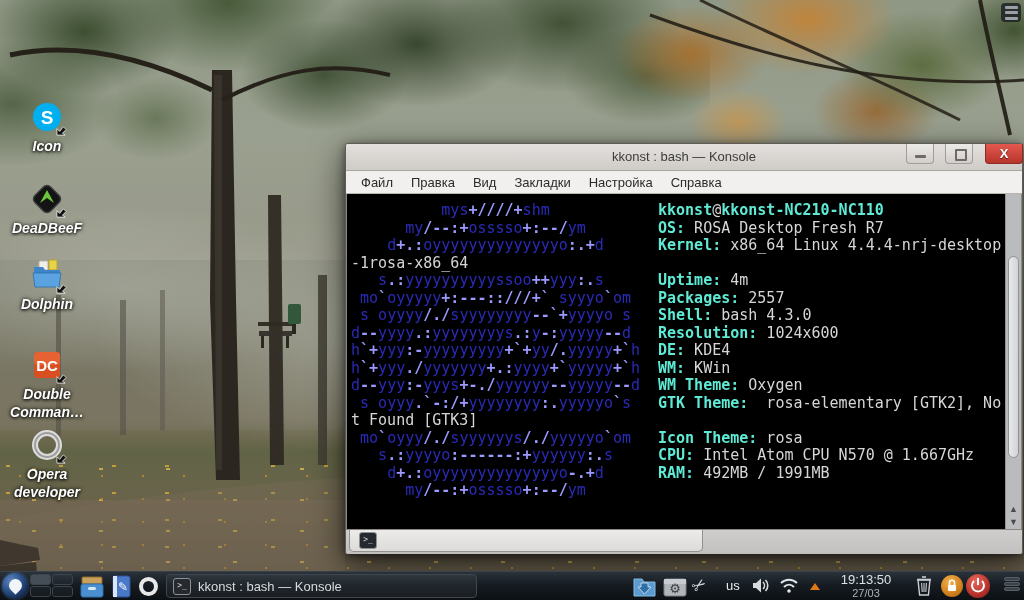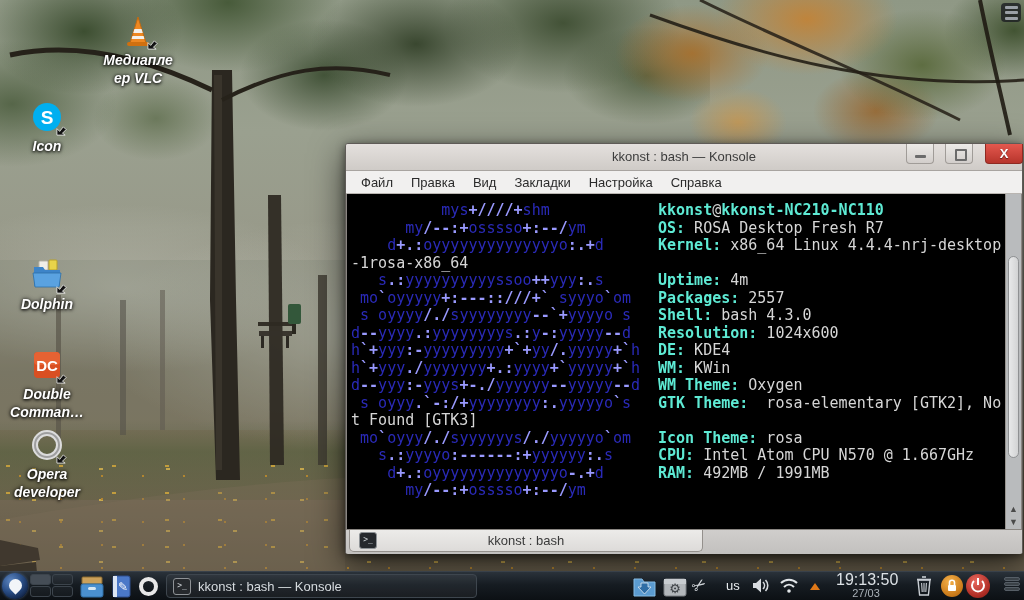--- a/index.html
+++ b/index.html
@@ -101,21 +101,21 @@
   .taskbtn{position:absolute;left:166px;top:2px;width:311px;height:24px;border:1px solid #3e464e;border-radius:4px;
       background:rgba(255,255,255,.05);display:flex;align-items:center;padding-left:6px;box-sizing:border-box;cursor:pointer;}
   .taskbtn .kicon2{width:16px;height:15px;background:#26292d;border:1px solid #8e9296;border-radius:3px;color:#cfd4d8;
       font-family:"DejaVu Sans Mono",monospace;font-size:8px;line-height:14px;text-align:center;}
   .taskbtn .tlabel{margin-left:7px;font-size:13px;color:#d6dbdf;}
   .kbd{position:absolute;left:726px;top:6px;color:#e8ecef;font-size:13px;font-weight:normal;cursor:pointer;}
   .scis{position:absolute;left:692px;top:3px;color:#d2d6da;font-size:17px;transform:rotate(-35deg);cursor:pointer;}
   .tri{position:absolute;left:810px;top:11px;width:0;height:0;border-left:5px solid transparent;
       border-right:5px solid transparent;border-bottom:7px solid #e07818;cursor:pointer;}
   .clock{position:absolute;left:836px;top:1px;width:60px;text-align:center;cursor:default;}
-  .clock .time{font-size:16px;color:#dce1e5;line-height:14px;text-align:center;}
+  .clock .time{font-size:13px;color:#dce1e5;line-height:14px;text-align:center;}
   .clock .date{font-size:11px;color:#aab1b8;line-height:12px;}
   .circbtn{position:absolute;border-radius:50%;cursor:pointer;}
   .lockbtn{left:941px;top:3px;width:22px;height:22px;background:radial-gradient(circle at 40% 30%,#f4b04a,#c87818 70%,#9a5a10);}
   .pwrbtn{left:966px;top:2px;width:24px;height:24px;background:radial-gradient(circle at 40% 30%,#e8685e,#b02e26 65%,#801c16);}
   .panelbox{position:absolute;left:1003px;top:4px;width:18px;height:20px;cursor:pointer;}
   .panelbox .bar{width:16px;height:4px;background:#3b4248;border:1px solid #565e66;border-radius:2px;margin:1px auto;box-sizing:border-box;}
   .cashew{position:absolute;left:1001px;top:3px;width:20px;height:19px;background:rgba(28,30,34,.8);border-radius:4px;cursor:pointer;}
   .cashew .bar{width:13px;height:3px;background:#9aa0a6;border-radius:1px;margin:2.5px auto 0 auto;}
 </style>
 </head>
@@ -166,49 +166,46 @@
     </svg>
 
     <div class="cashew">
       <div class="bar"></div>
         <div class="bar"></div>
         <div class="bar"></div>
     </div>
   </div>
 
 
-  <div class="dicon" style="left:92px;top:14px;">
-    <div class="img">
-      <svg width="34" height="34" viewBox="0 0 34 34">
-        <path d="M17,3 L25,29 L9,29 Z" fill="#ee8822" stroke="#c06a12" stroke-width="1"></path>
-        <path d="M13.4,15 L20.6,15 L21.8,19 L12.2,19 Z" fill="#f4f1ec"></path>
-        <path d="M11.4,22 L22.6,22 L23.4,25 L10.6,25 Z" fill="#f4f1ec"></path>
-        <rect x="6" y="28" width="22" height="4" rx="2" fill="#d0700f"></rect>
-      </svg>
-      <svg class="linkarrow" width="11" height="11" viewBox="0 0 12 12">
-        <path d="M1,11 L1,4 L4,7 L8,2 L11,5 L7,9 L10,11 Z" fill="#111" stroke="#fff" stroke-width="0.8"></path>
-      </svg>
-    </div>
-    <div class="lbl">Медиапле</div>
-    <div class="lbl">ер VLC</div>
-  </div>
 
   <div class="dicon" style="left:1px;top:100px;">
     <div class="img">
       <svg width="34" height="34" viewBox="0 0 34 34">
         <circle cx="17" cy="17" r="14" fill="#00aff0"></circle>
         <text x="17" y="24" text-anchor="middle" font-family="Liberation Sans,sans-serif" font-size="19" font-weight="bold" fill="#fff">S</text>
       </svg>
       <svg class="linkarrow" width="11" height="11" viewBox="0 0 12 12">
         <path d="M1,11 L1,4 L4,7 L8,2 L11,5 L7,9 L10,11 Z" fill="#111" stroke="#fff" stroke-width="0.8"></path>
       </svg>
     </div>
     <div class="lbl">Icon</div>
   </div>
 
+  <div class="dicon" style="left:1px;top:182px;">
+    <div class="img">
+      <svg width="34" height="34" viewBox="0 0 34 34">
+        <rect x="6" y="6" width="22" height="22" rx="5" fill="#141414" stroke="#3c3c3c" stroke-width="1.5" transform="rotate(45 17 17)"></rect>
+        <path d="M10,21 L17,8 L24,21 L17,16 Z" fill="#6ac838"></path>
+      </svg>
+      <svg class="linkarrow" width="11" height="11" viewBox="0 0 12 12">
+        <path d="M1,11 L1,4 L4,7 L8,2 L11,5 L7,9 L10,11 Z" fill="#111" stroke="#fff" stroke-width="0.8"></path>
+      </svg>
+    </div>
+    <div class="lbl">DeaDBeeF</div>
+  </div>
 
   <div class="dicon" style="left:1px;top:258px;">
     <div class="img">
       <svg width="34" height="34" viewBox="0 0 34 34">
         <rect x="9" y="3" width="9" height="9" rx="1" fill="#f0eee8" stroke="#b8b4aa"></rect>
         <rect x="19" y="2" width="8" height="10" rx="1" fill="#e8d44a" stroke="#b8a028"></rect>
         <path d="M4,9 L13,9 L15,12 L30,12 L30,28 L4,28 Z" fill="#3d84c8"></path>
         <path d="M3,15 L31,15 L29,29 L5,29 Z" fill="#5aa2e0" stroke="#2f6ea6" stroke-width="0.8"></path>
       </svg>
       <svg class="linkarrow" width="11" height="11" viewBox="0 0 12 12">
@@ -272,21 +269,20 @@
       <div class="term" id="term-body"><div class="trow"><span>          <span class="ca">m</span><span class="ca">y</span><span class="ca">s</span><span class="cp">+</span><span class="cp">/</span><span class="cp">/</span><span class="cp">/</span><span class="cp">/</span><span class="cp">+</span><span class="ca">s</span><span class="ca">h</span><span class="ca">m</span></span><span class="tinfo"><span class="cb">kkonst</span><span class="cw">@</span><span class="cb">kkonst-NC210-NC110</span></span></div><div class="trow"><span>      <span class="ca">m</span><span class="ca">y</span><span class="cp">/</span><span class="cp">-</span><span class="cp">-</span><span class="cp">:</span><span class="cp">+</span><span class="ca">o</span><span class="ca">s</span><span class="ca">s</span><span class="ca">s</span><span class="ca">s</span><span class="ca">o</span><span class="cp">+</span><span class="cp">:</span><span class="cp">-</span><span class="cp">-</span><span class="cp">/</span><span class="ca">y</span><span class="ca">m</span></span><span class="tinfo"><span class="cb">OS:</span><span class="cw"> ROSA Desktop Fresh R7</span></span></div><div class="trow"><span>    <span class="ca">d</span><span class="cp">+</span><span class="cp">.</span><span class="cp">:</span><span class="ca">o</span><span class="ca">y</span><span class="ca">y</span><span class="ca">y</span><span class="ca">y</span><span class="ca">y</span><span class="ca">y</span><span class="ca">y</span><span class="ca">y</span><span class="ca">y</span><span class="ca">y</span><span class="ca">y</span><span class="ca">y</span><span class="ca">y</span><span class="ca">y</span><span class="ca">o</span><span class="cp">:</span><span class="cp">.</span><span class="cp">+</span><span class="ca">d</span></span><span class="tinfo"><span class="cb">Kernel:</span><span class="cw"> x86_64 Linux 4.4.4-nrj-desktop</span></span></div><div class="trow"><span class="cw">-1rosa-x86_64</span></div><div class="trow"><span>   <span class="ca">s</span><span class="cp">.</span><span class="cp">:</span><span class="ca">y</span><span class="ca">y</span><span class="ca">y</span><span class="ca">y</span><span class="ca">y</span><span class="ca">y</span><span class="ca">y</span><span class="ca">y</span><span class="ca">y</span><span class="ca">y</span><span class="ca">s</span><span class="ca">s</span><span class="ca">o</span><span class="ca">o</span><span class="cp">+</span><span class="cp">+</span><span class="ca">y</span><span class="ca">y</span><span class="ca">y</span><span class="cp">:</span><span class="cp">.</span><span class="ca">s</span></span><span class="tinfo"><span class="cb">Uptime:</span><span class="cw"> 4m</span></span></div><div class="trow"><span> <span class="ca">m</span><span class="ca">o</span><span class="cp">`</span><span class="ca">o</span><span class="ca">y</span><span class="ca">y</span><span class="ca">y</span><span class="ca">y</span><span class="ca">y</span><span class="cp">+</span><span class="cp">:</span><span class="cp">-</span><span class="cp">-</span><span class="cp">-</span><span class="cp">:</span><span class="cp">:</span><span class="cp">/</span><span class="cp">/</span><span class="cp">/</span><span class="cp">+</span><span class="cp">`</span> <span class="ca">s</span><span class="ca">y</span><span class="ca">y</span><span class="ca">y</span><span class="ca">o</span><span class="cp">`</span><span class="ca">o</span><span class="ca">m</span></span><span class="tinfo"><span class="cb">Packages:</span><span class="cw"> 2557</span></span></div><div class="trow"><span> <span class="ca">s</span> <span class="ca">o</span><span class="ca">y</span><span class="ca">y</span><span class="ca">y</span><span class="ca">y</span><span class="cp">/</span><span class="cp">.</span><span class="cp">/</span><span class="ca">s</span><span class="ca">y</span><span class="ca">y</span><span class="ca">y</span><span class="ca">y</span><span class="ca">y</span><span class="ca">y</span><span class="ca">y</span><span class="ca">y</span><span class="cp">-</span><span class="cp">-</span><span class="cp">`</span><span class="cp">+</span><span class="ca">y</span><span class="ca">y</span><span class="ca">y</span><span class="ca">y</span><span class="ca">o</span> <span class="ca">s</span></span><span class="tinfo"><span class="cb">Shell:</span><span class="cw"> bash 4.3.0</span></span></div><div class="trow"><span><span class="ca">d</span><span class="cp">-</span><span class="cp">-</span><span class="ca">y</span><span class="ca">y</span><span class="ca">y</span><span class="ca">y</span><span class="cp">.</span><span class="cp">:</span><span class="ca">y</span><span class="ca">y</span><span class="ca">y</span><span class="ca">y</span><span class="ca">y</span><span class="ca">y</span><span class="ca">y</span><span class="ca">y</span><span class="ca">s</span><span class="cp">.</span><span class="cp">:</span><span class="ca">y</span><span class="cp">-</span><span class="cp">:</span><span class="ca">y</span><span class="ca">y</span><span class="ca">y</span><span class="ca">y</span><span class="ca">y</span><span class="cp">-</span><span class="cp">-</span><span class="ca">d</span></span><span class="tinfo"><span class="cb">Resolution:</span><span class="cw"> 1024x600</span></span></div><div class="trow"><span><span class="ca">h</span><span class="cp">`</span><span class="cp">+</span><span class="ca">y</span><span class="ca">y</span><span class="ca">y</span><span class="cp">:</span><span class="cp">-</span><span class="ca">y</span><span class="ca">y</span><span class="ca">y</span><span class="ca">y</span><span class="ca">y</span><span class="ca">y</span><span class="ca">y</span><span class="ca">y</span><span class="ca">y</span><span class="cp">+</span><span class="cp">`</span><span class="cp">+</span><span class="ca">y</span><span class="ca">y</span><span class="cp">/</span><span class="cp">.</span><span class="ca">y</span><span class="ca">y</span><span class="ca">y</span><span class="ca">y</span><span class="ca">y</span><span class="cp">+</span><span class="cp">`</span><span class="ca">h</span></span><span class="tinfo"><span class="cb">DE:</span><span class="cw"> KDE4</span></span></div><div class="trow"><span><span class="ca">h</span><span class="cp">`</span><span class="cp">+</span><span class="ca">y</span><span class="ca">y</span><span class="ca">y</span><span class="cp">.</span><span class="cp">/</span><span class="ca">y</span><span class="ca">y</span><span class="ca">y</span><span class="ca">y</span><span class="ca">y</span><span class="ca">y</span><span class="ca">y</span><span class="cp">+</span><span class="cp">.</span><span class="cp">:</span><span class="ca">y</span><span class="ca">y</span><span class="ca">y</span><span class="ca">y</span><span class="cp">+</span><span class="cp">`</span><span class="ca">y</span><span class="ca">y</span><span class="ca">y</span><span class="ca">y</span><span class="ca">y</span><span class="cp">+</span><span class="cp">`</span><span class="ca">h</span></span><span class="tinfo"><span class="cb">WM:</span><span class="cw"> KWin</span></span></div><div class="trow"><span><span class="ca">d</span><span class="cp">-</span><span class="cp">-</span><span class="ca">y</span><span class="ca">y</span><span class="ca">y</span><span class="cp">:</span><span class="cp">-</span><span class="ca">y</span><span class="ca">y</span><span class="ca">y</span><span class="ca">s</span><span class="cp">+</span><span class="cp">-</span><span class="cp">.</span><span class="cp">/</span><span class="ca">y</span><span class="ca">y</span><span class="ca">y</span><span class="ca">y</span><span class="ca">y</span><span class="ca">y</span><span class="cp">-</span><span class="cp">-</span><span class="ca">y</span><span class="ca">y</span><span class="ca">y</span><span class="ca">y</span><span class="ca">y</span><span class="cp">-</span><span class="cp">-</span><span class="ca">d</span></span><span class="tinfo"><span class="cb">WM Theme:</span><span class="cw"> Oxygen</span></span></div><div class="trow"><span> <span class="ca">s</span> <span class="ca">o</span><span class="ca">y</span><span class="ca">y</span><span class="ca">y</span><span class="cp">.</span><span class="cp">`</span><span class="cp">-</span><span class="cp">:</span><span class="cp">/</span><span class="cp">+</span><span class="ca">y</span><span class="ca">y</span><span class="ca">y</span><span class="ca">y</span><span class="ca">y</span><span class="ca">y</span><span class="ca">y</span><span class="ca">y</span><span class="cp">:</span><span class="cp">.</span><span class="ca">y</span><span class="ca">y</span><span class="ca">y</span><span class="ca">y</span><span class="ca">y</span><span class="ca">o</span><span class="cp">`</span><span class="ca">s</span></span><span class="tinfo"><span class="cb">GTK Theme:</span><span class="cw">  rosa-elementary [GTK2], No</span></span></div><div class="trow"><span class="cw">t Found [GTK3]</span></div><div class="trow"><span> <span class="ca">m</span><span class="ca">o</span><span class="cp">`</span><span class="ca">o</span><span class="ca">y</span><span class="ca">y</span><span class="ca">y</span><span class="cp">/</span><span class="cp">.</span><span class="cp">/</span><span class="ca">s</span><span class="ca">y</span><span class="ca">y</span><span class="ca">y</span><span class="ca">y</span><span class="ca">y</span><span class="ca">y</span><span class="ca">s</span><span class="cp">/</span><span class="cp">.</span><span class="cp">/</span><span class="ca">y</span><span class="ca">y</span><span class="ca">y</span><span class="ca">y</span><span class="ca">y</span><span class="ca">o</span><span class="cp">`</span><span class="ca">o</span><span class="ca">m</span></span><span class="tinfo"><span class="cb">Icon Theme:</span><span class="cw"> rosa</span></span></div><div class="trow"><span>   <span class="ca">s</span><span class="cp">.</span><span class="cp">:</span><span class="ca">y</span><span class="ca">y</span><span class="ca">y</span><span class="ca">y</span><span class="ca">o</span><span class="cp">:</span><span class="cp">-</span><span class="cp">-</span><span class="cp">-</span><span class="cp">-</span><span class="cp">-</span><span class="cp">-</span><span class="cp">:</span><span class="cp">+</span><span class="ca">y</span><span class="ca">y</span><span class="ca">y</span><span class="ca">y</span><span class="ca">y</span><span class="ca">y</span><span class="cp">:</span><span class="cp">.</span><span class="ca">s</span></span><span class="tinfo"><span class="cb">CPU:</span><span class="cw"> Intel Atom CPU N570 @ 1.667GHz</span></span></div><div class="trow"><span>    <span class="ca">d</span><span class="cp">+</span><span class="cp">.</span><span class="cp">:</span><span class="ca">o</span><span class="ca">y</span><span class="ca">y</span><span class="ca">y</span><span class="ca">y</span><span class="ca">y</span><span class="ca">y</span><span class="ca">y</span><span class="ca">y</span><span class="ca">y</span><span class="ca">y</span><span class="ca">y</span><span class="ca">y</span><span class="ca">y</span><span class="ca">y</span><span class="ca">o</span><span class="cp">-</span><span class="cp">.</span><span class="cp">+</span><span class="ca">d</span></span><span class="tinfo"><span class="cb">RAM:</span><span class="cw"> 492MB / 1991MB</span></span></div><div class="trow"><span>      <span class="ca">m</span><span class="ca">y</span><span class="cp">/</span><span class="cp">-</span><span class="cp">-</span><span class="cp">:</span><span class="cp">+</span><span class="ca">o</span><span class="ca">s</span><span class="ca">s</span><span class="ca">s</span><span class="ca">s</span><span class="ca">o</span><span class="cp">+</span><span class="cp">:</span><span class="cp">-</span><span class="cp">-</span><span class="cp">/</span><span class="ca">y</span><span class="ca">m</span></span></div></div>
       <div class="scrollbar">
         <div class="sb-handle"></div>
         <div class="sb-btn sb-up">▲</div>
         <div class="sb-btn sb-dn">▼</div>
       </div>
     </div>
     <div class="tabbar">
       <div class="tab">
         <div class="kicon">&gt;_</div>
-        <div class="tab-label">kkonst : bash</div>
       </div>
     </div>
   </div>
 
   <div class="taskbar">
     <div class="launcher">
         <div class="drop"></div>
       </div>
     <div class="pager">
       <div class="pcell active"></div>

